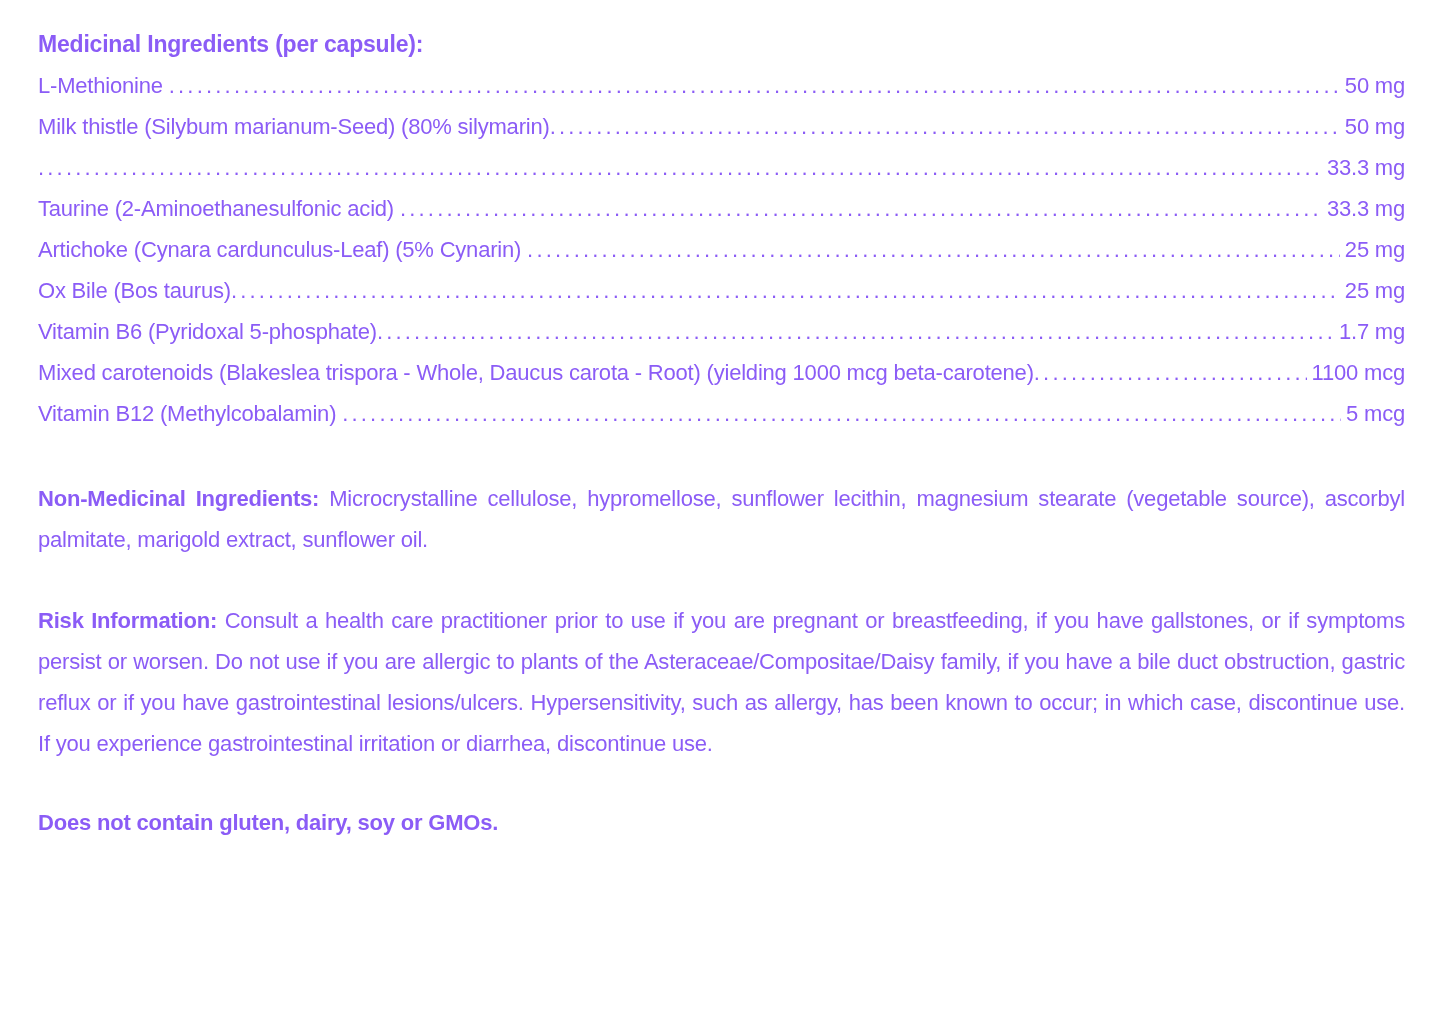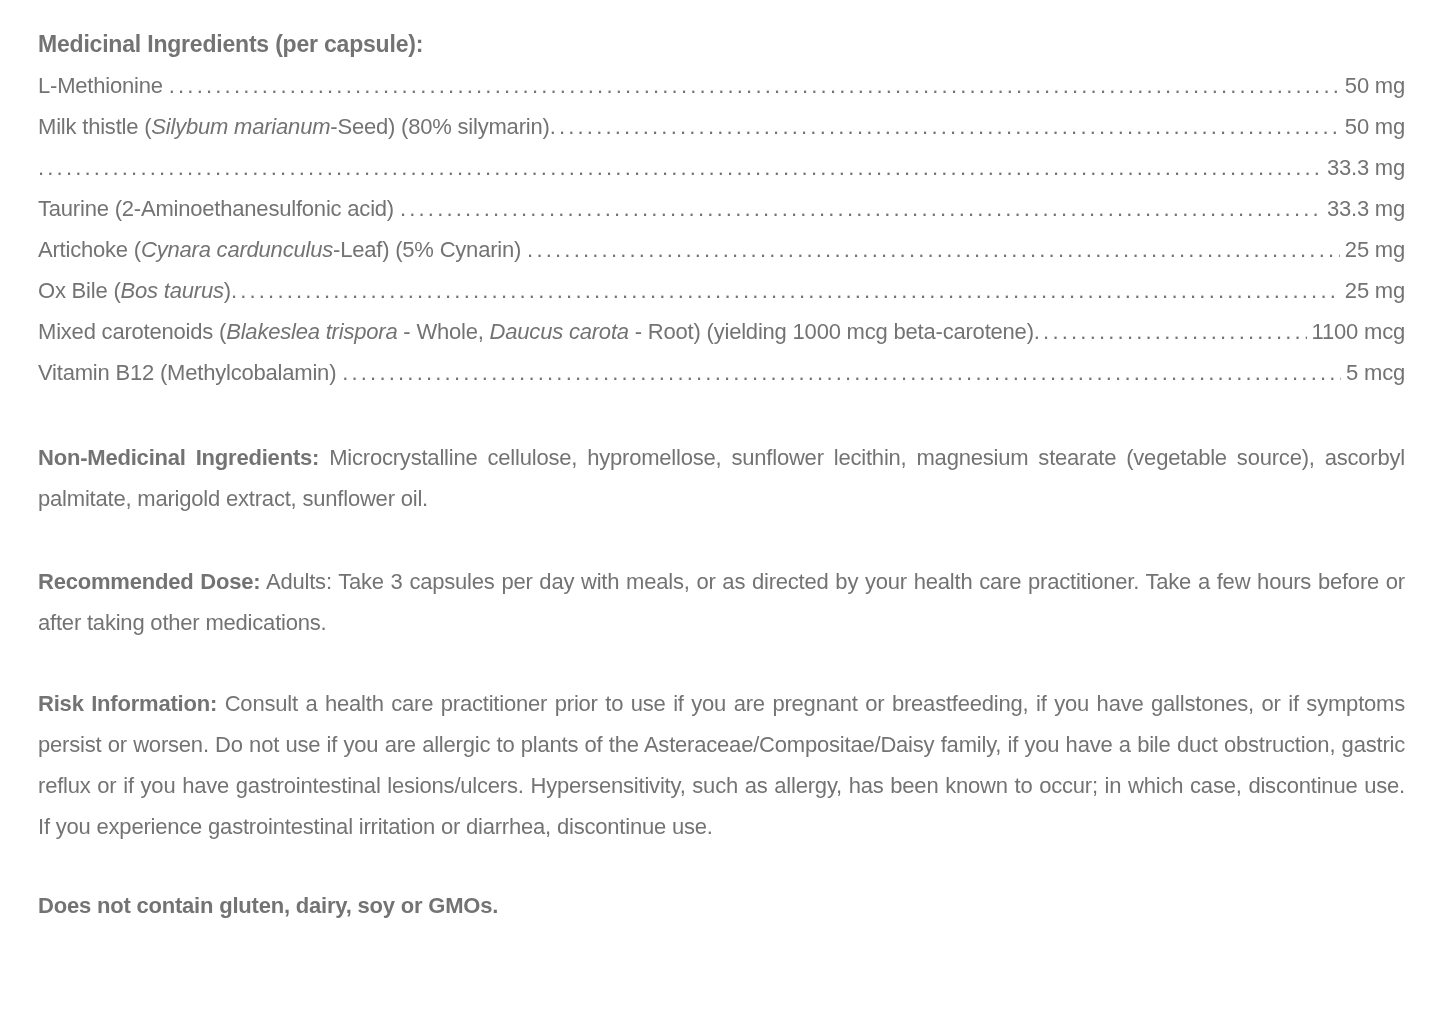--- a/index.html
+++ b/index.html
@@ -3,38 +3,38 @@
 <meta charset="utf-8">
 <style>
   html, body { margin: 0; padding: 0; background: #ffffff; }
   .page {
     position: relative;
     width: 1445px;
     height: 1032px;
     box-sizing: border-box;
     padding: 24px 40px 0 38px;
     background: #ffffff;
-    color: #737373;
+    color: #8b5cf6;
     font-family: "Liberation Sans", "DejaVu Sans", sans-serif;
     font-size: 22px;
     letter-spacing: -0.2px;
     line-height: 41px;
     overflow: hidden;
   }
   .heading {
     font-weight: 700;
     font-size: 23px;
   }
   .ing-row {
     display: flex;
     align-items: flex-start;
     height: 41px;
   }
   .ing-name { white-space: pre; }
-  .it { font-style: italic; }
+  .it { }
   .leader {
     flex: 1 1 auto;
     overflow: hidden;
     white-space: nowrap;
     margin-right: 5px;
     min-width: 20px;
   }
   .leader::after {
     content: "........................................................................................................................................................................................................................................................................................................";
     letter-spacing: 3.2px;
@@ -81,32 +81,36 @@
         <span class="ing-name"><span>Artichoke (</span><span class="it">Cynara cardunculus</span><span>-Leaf) (5% Cynarin) </span></span>
         <span class="leader"></span>
         <span class="ing-amount">25 mg</span>
       </div>
       <div class="ing-row">
         <span class="ing-name"><span>Ox Bile (</span><span class="it">Bos taurus</span><span>)</span></span>
         <span class="leader"></span>
         <span class="ing-amount">25 mg</span>
       </div>
       <div class="ing-row">
+        <span class="ing-name"><span>Vitamin B6 (Pyridoxal 5-phosphate)</span></span>
+        <span class="leader"></span>
+        <span class="ing-amount">1.7 mg</span>
+      </div>
+      <div class="ing-row">
         <span class="ing-name"><span>Mixed carotenoids (</span><span class="it">Blakeslea trispora</span><span> - Whole, </span><span class="it">Daucus carota</span><span> - Root) (yielding 1000 mcg beta-carotene)</span></span>
         <span class="leader"></span>
         <span class="ing-amount">1100 mcg</span>
       </div>
       <div class="ing-row">
         <span class="ing-name"><span>Vitamin B12 (Methylcobalamin) </span></span>
         <span class="leader"></span>
         <span class="ing-amount">5 mcg</span>
       </div>
     </div>
 
   <p class="para sect-nonmed"><b>Non-Medicinal Ingredients:</b> <span>Microcrystalline cellulose, hypromellose, sunflower lecithin, magnesium stearate (vegetable source), ascorbyl palmitate, marigold extract, sunflower oil.</span></p>
 
-  <p class="para sect-dose"><b>Recommended Dose:</b> <span>Adults: Take 3 capsules per day with meals, or as directed by your health care practitioner. Take a few hours before or after taking other medications.</span></p>
 
   <p class="para sect-risk"><b>Risk Information:</b> <span>Consult a health care practitioner prior to use if you are pregnant or breastfeeding, if you have gallstones, or if symptoms persist or worsen. Do not use if you are allergic to plants of the Asteraceae/Compositae/Daisy family, if you have a bile duct obstruction, gastric reflux or if you have gastrointestinal lesions/ulcers. Hypersensitivity, such as allergy, has been known to occur; in which case, discontinue use. If you experience gastrointestinal irritation or diarrhea, discontinue use.</span></p>
 
   <p class="para sect-contains contains">Does not contain gluten, dairy, soy or GMOs.</p>
 
 </div>
 
 </body></html>

